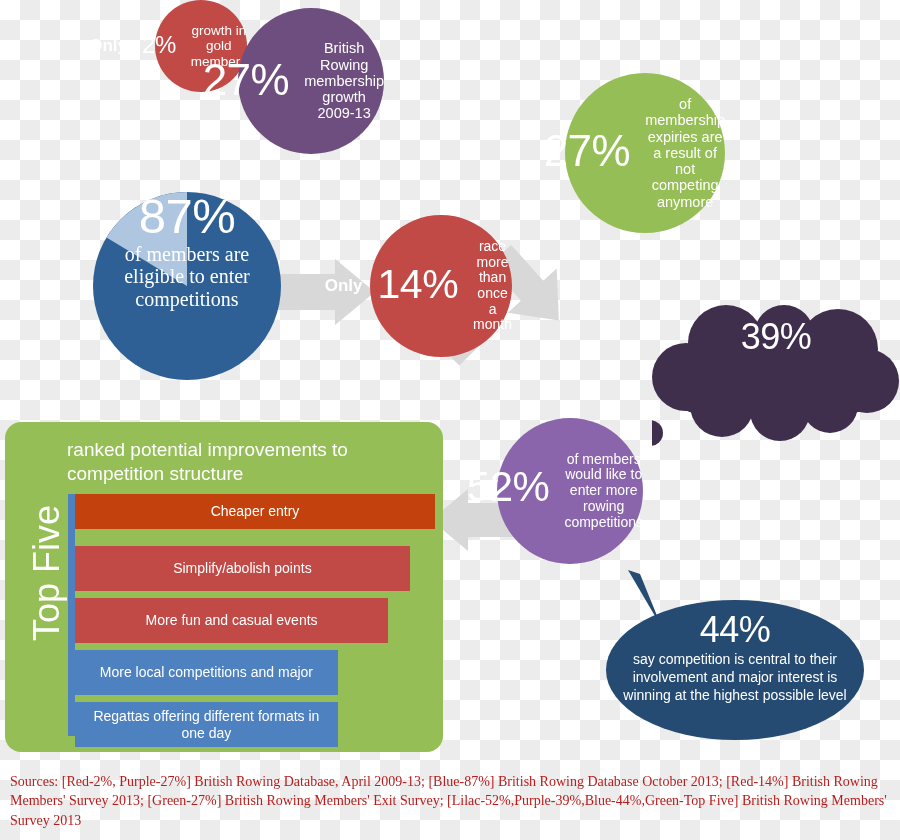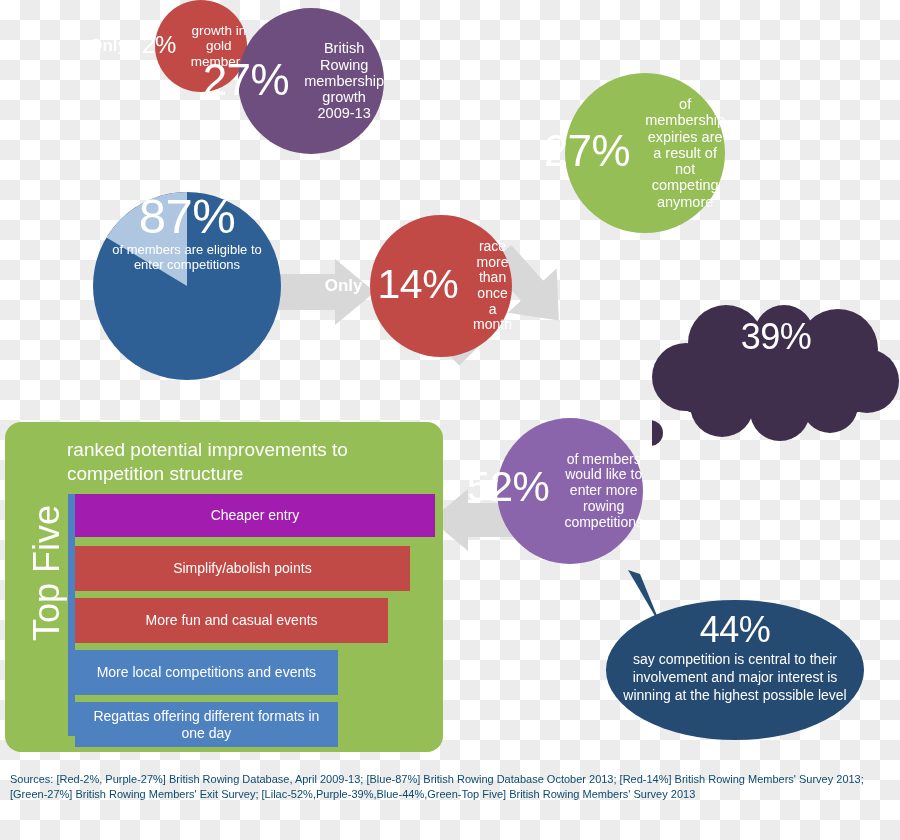--- a/index.html
+++ b/index.html
@@ -105,21 +105,21 @@
   #node-pie .pie-text {
     position: absolute;
     inset: 0;
     display: flex; flex-direction: column;
     align-items: center; justify-content: flex-start;
     padding-bottom: 22px;
     color: #ffffff; text-align: center;
     box-sizing: border-box;
   }
   #node-pie .big-num { font-size: 49px; margin-bottom: 2px; }
-  #node-pie .sub { font-size: 13px; width: 180px; }
+  #node-pie .sub { font-size: 20px; width: 180px; font-family: Liberation Serif, serif; }
 
   
   #node-39 {
     position: absolute;
     left: 652px; top: 305px; width: 248px; height: 145px;
   }
   #node-39 svg { position: absolute; inset: 0; }
   #node-39 .bub-text {
     position: absolute;
     left: 8px; top: 14px; width: 232px;
@@ -195,24 +195,24 @@
     box-sizing: border-box;
     padding: 0 6px;
   }
   .bar-blue { background: #4e81c0; }
   .bar-red  { background: #c24a46; }
 
   #sources {
     position: absolute;
     left: 10px; top: 772px;
     width: 884px;
-    color: #0c4a6e;
-    font-size: 11px;
+    color: #b91c1c;
+    font-size: 14px;
     line-height: 1.38;
-    font-family: Liberation Sans, sans-serif;
+    font-family: Liberation Serif, serif;
   }
 </style>
 </head>
 <body>
 
 <div id="canvas">
   <div id="checker"></div>
 
   <svg class="layer" width="900" height="840" viewBox="0 0 900 840">
     <g fill="#d8d8d8">
@@ -309,31 +309,31 @@
       <span class="big-num">44%</span>
       <span class="sub">say competition is central to their involvement and major interest is winning at the highest possible level</span>
     </div>
   </div>
 
   <div id="panel-topfive">
     <div id="topfive-label">Top Five</div>
     <div id="topfive-heading">ranked potential improvements to competition structure</div>
     <div id="axis-line"></div>
     <div id="bars">
-      <div class="bar bar-blue" style="top: 0px; height: 43px; width: 100%; background: #a21caf;">
+      <div class="bar bar-blue" style="top: 0px; height: 35px; width: 100%; background: #c2410c;">
           <span>Cheaper entry</span>
         </div>
       <div class="bar bar-red" style="top: 104px; height: 45px; width: 87%; background: rgb(194, 74, 70);">
           <span>More fun and casual events</span>
         </div>
       <div class="bar bar-red" style="top: 52px; height: 45px; width: 93%; background: rgb(194, 74, 70);">
           <span>Simplify/abolish points</span>
         </div>
       <div class="bar bar-blue" style="top: 156px; height: 45px; width: 73%; background: rgb(78, 129, 192);">
-          <span>More local competitions and events</span>
+          <span>More local competitions and major</span>
         </div>
       <div class="bar bar-blue" style="top: 208px; height: 45px; width: 73%; background: rgb(78, 129, 192);">
           <span>Regattas offering different formats in one day</span>
         </div>
     </div>
   </div>
 
   <div id="sources">Sources: [Red-2%, Purple-27%] British Rowing Database, April 2009-13; [Blue-87%] British Rowing Database October 2013; [Red-14%] British Rowing Members' Survey 2013; [Green-27%] British Rowing Members' Exit Survey; [Lilac-52%,Purple-39%,Blue-44%,Green-Top Five] British Rowing Members' Survey 2013</div>
 </div>
 

